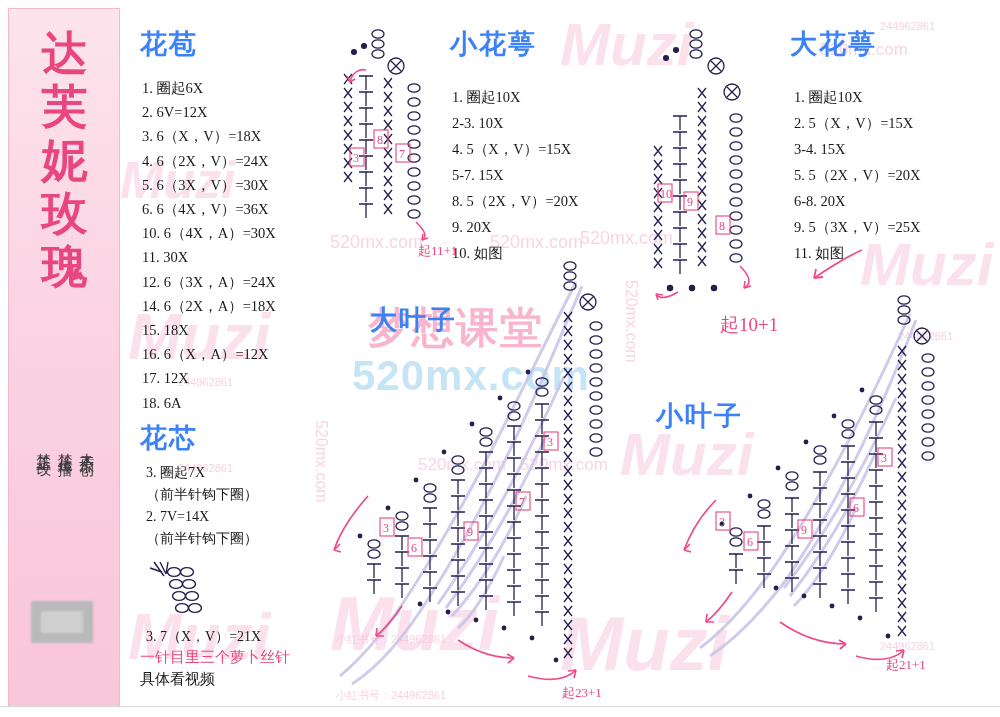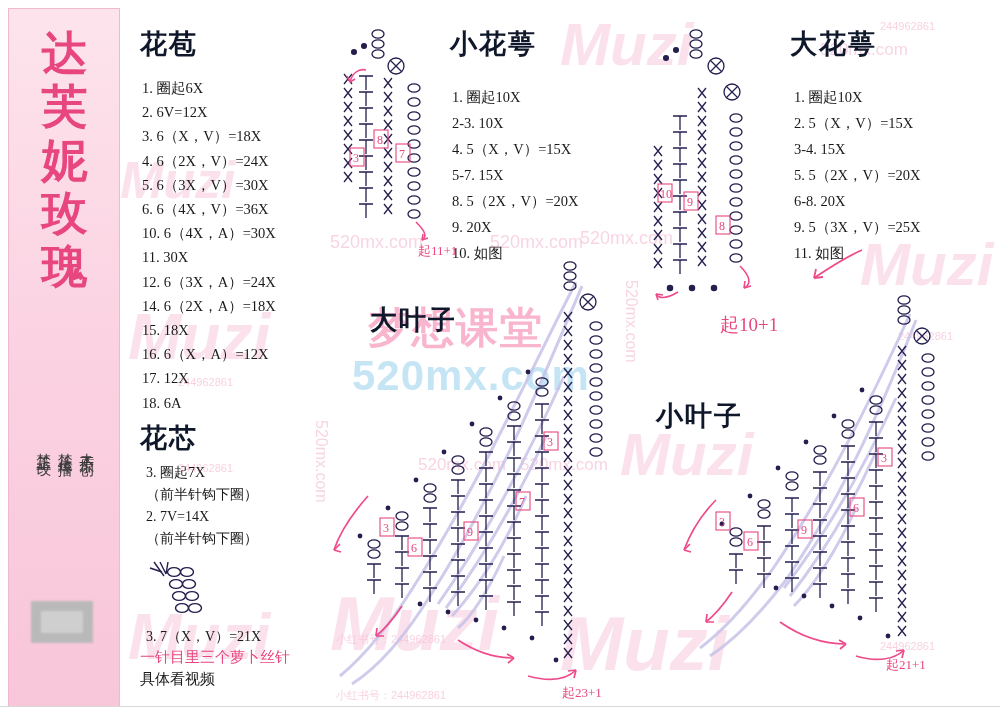--- a/index.html
+++ b/index.html
@@ -45,21 +45,21 @@
     filter:blur(1px);
   }
   .left-thumb:after{
     content:"";position:absolute;left:10px;top:10px;width:42px;height:22px;
     background:#cfcfcf;
   }
   
   .sec-h{
     position:absolute;
     font-family:"Liberation Serif",serif;
-    font-weight:bold;color:#0f172a;font-size:27px;letter-spacing:2px;
+    font-weight:bold;color:#3b82f6;font-size:27px;letter-spacing:2px;
   }
   
   .lst{position:absolute;font-family:"Liberation Serif",serif;color:#1a1a1a;}
   .lst div{white-space:nowrap;}
   
   .chart{position:absolute;}
   svg{display:block;overflow:visible;}
   .note-cn{
     position:absolute;font-family:"Liberation Serif",serif;color:#e8467f;
     white-space:nowrap;

